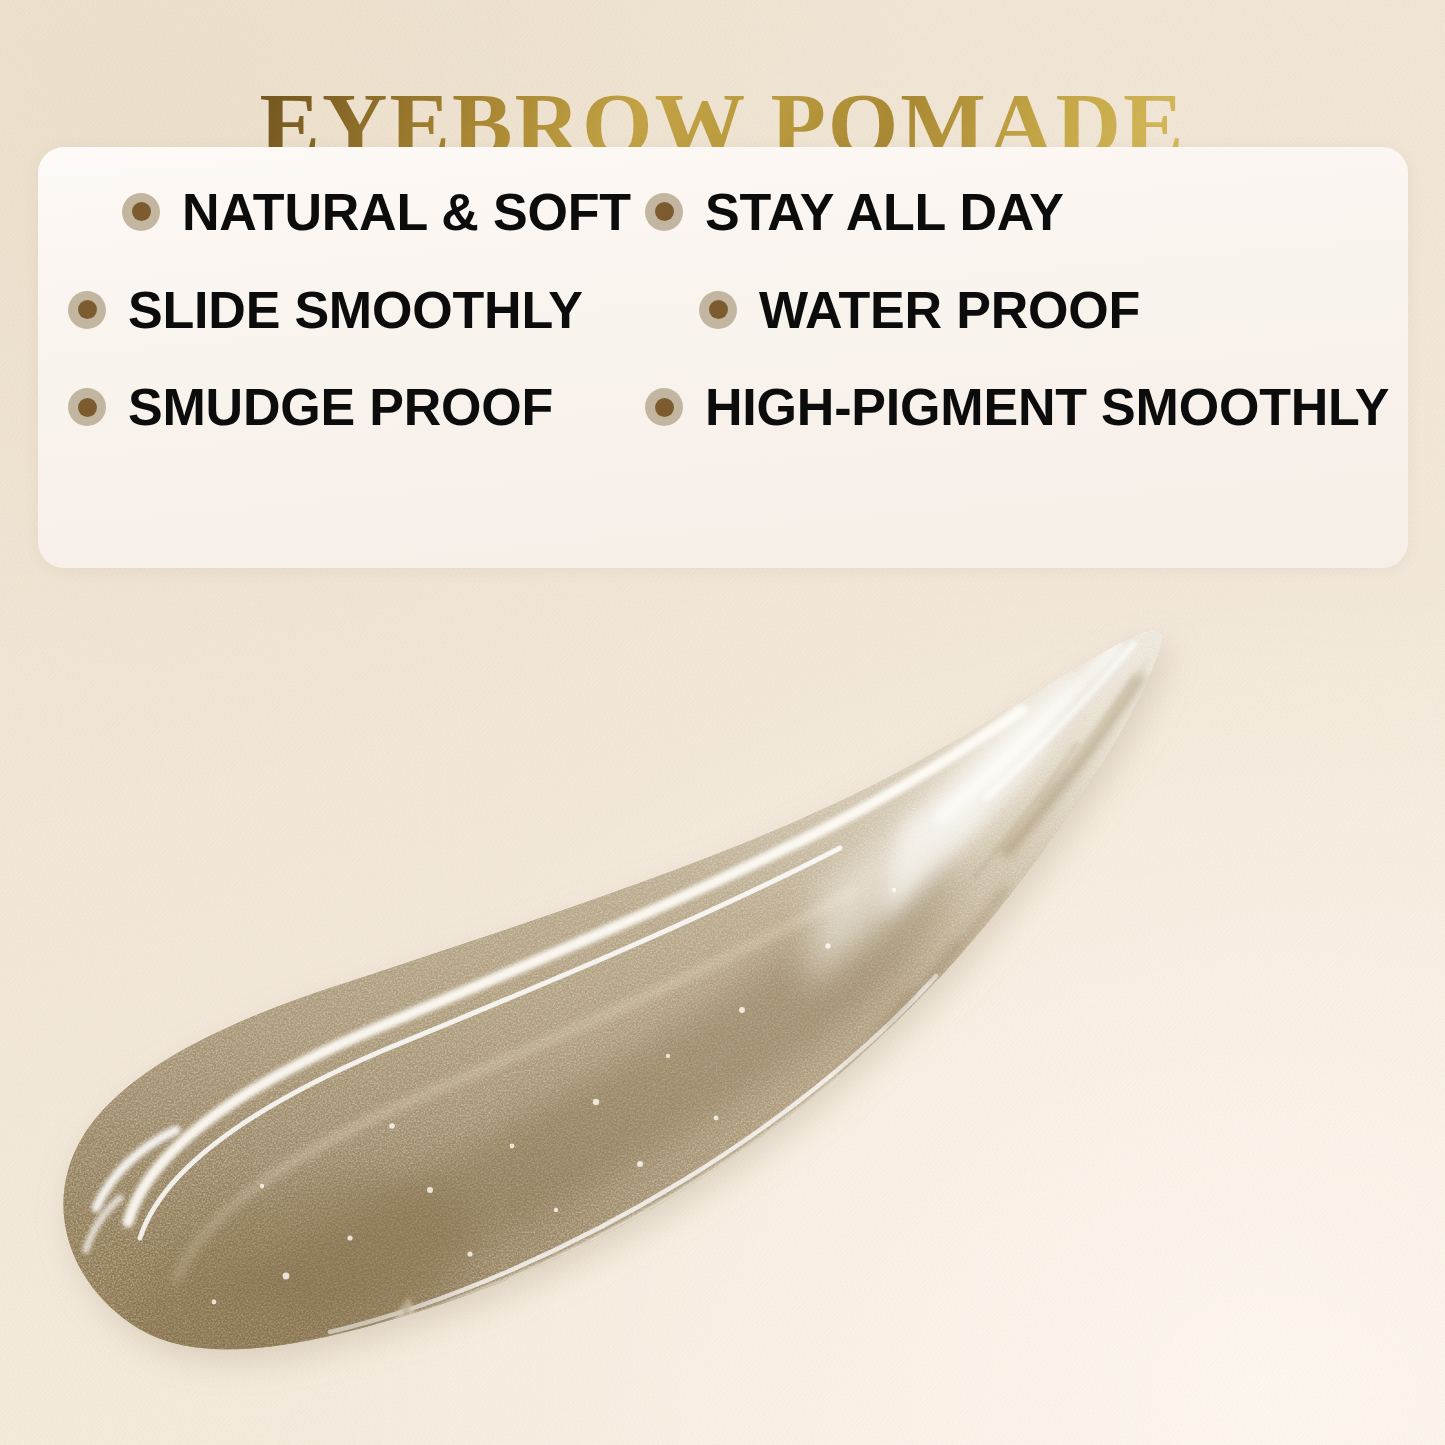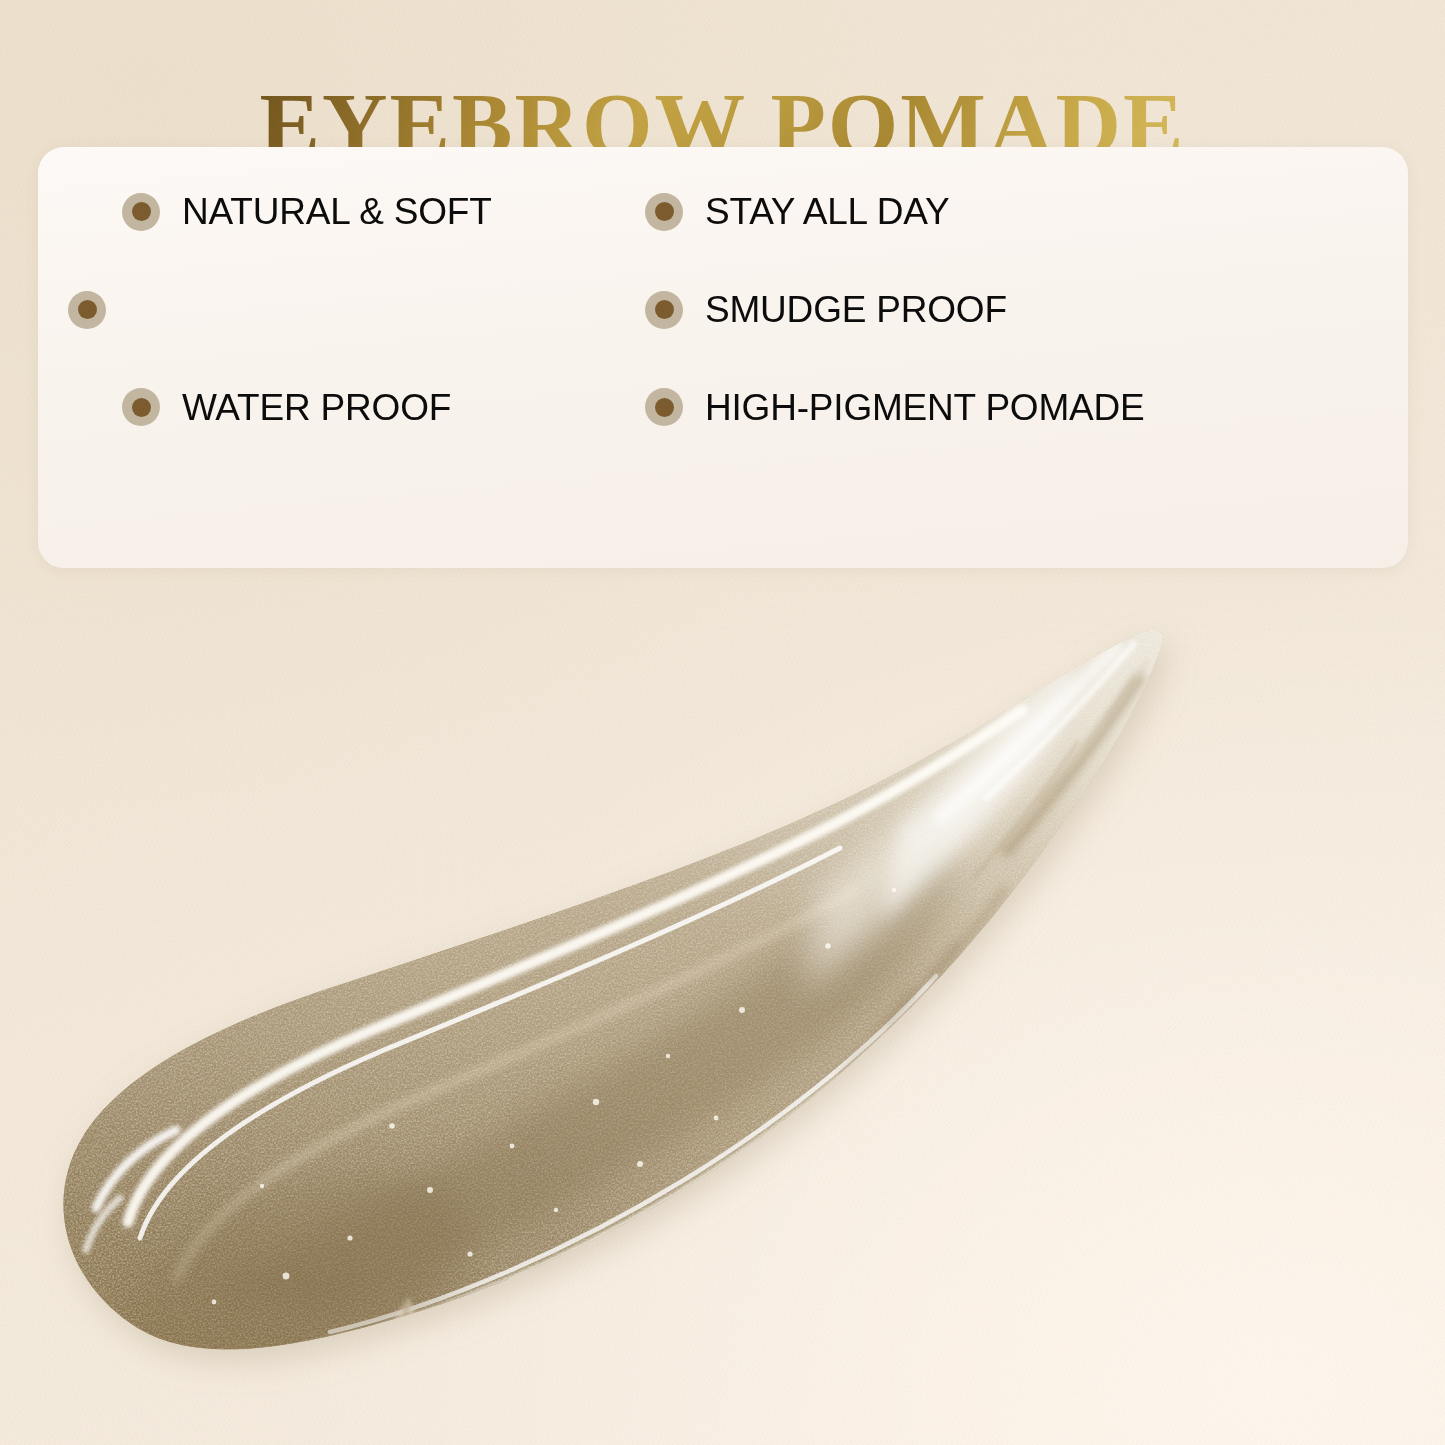--- a/index.html
+++ b/index.html
@@ -108,22 +108,22 @@
     content: "";
     display: block;
     width: 19px;
     height: 19px;
     border-radius: 50%;
     background: #7c5c2e;
   }
 
   .feature-label {
     font-family: "Liberation Sans", sans-serif;
-    font-weight: 400;
-    font-size: 37px;
+    font-weight: 700;
+    font-size: 52px;
     line-height: 1;
     color: #0c0c0c;
     white-space: nowrap;
     letter-spacing: -0.2px;
   }
 
   
   #swatch-wrap {
     position: absolute;
     left: 0;
@@ -148,34 +148,35 @@
       <span class="bullet"></span>
       <span class="feature-label">NATURAL &amp; SOFT</span>
     </div>
     <div class="feature-item col-right">
       <span class="bullet"></span>
       <span class="feature-label">STAY ALL DAY</span>
     </div>
 
     <div class="feature-item col-right">
       <span class="bullet"></span>
-    </div>
-
+      <span class="feature-label">SLIDE SMOOTHLY</span>
+    </div>
+
+    <div class="feature-item col-left">
+      <span class="bullet"></span>
+      <span class="feature-label">WATER PROOF</span>
+    </div>
     <div class="feature-item col-right">
       <span class="bullet"></span>
       <span class="feature-label">SMUDGE PROOF</span>
     </div>
-    <div class="feature-item col-left">
-      <span class="bullet"></span>
-      <span class="feature-label">WATER PROOF</span>
-    </div>
 
     <div class="feature-item col-right">
       <span class="bullet"></span>
-      <span class="feature-label">HIGH-PIGMENT POMADE</span>
+      <span class="feature-label">HIGH-PIGMENT SMOOTHLY</span>
     </div>
 
   </div>
 
   <div id="swatch-wrap">
     <svg id="swatch-svg" viewBox="0 0 1445 855" xmlns="http://www.w3.org/2000/svg">
       <defs>
 
         <linearGradient id="bodyGrad" x1="0.12" y1="0.92" x2="0.88" y2="0.06">
           <stop offset="0%" stop-color="#8d7750"></stop>

